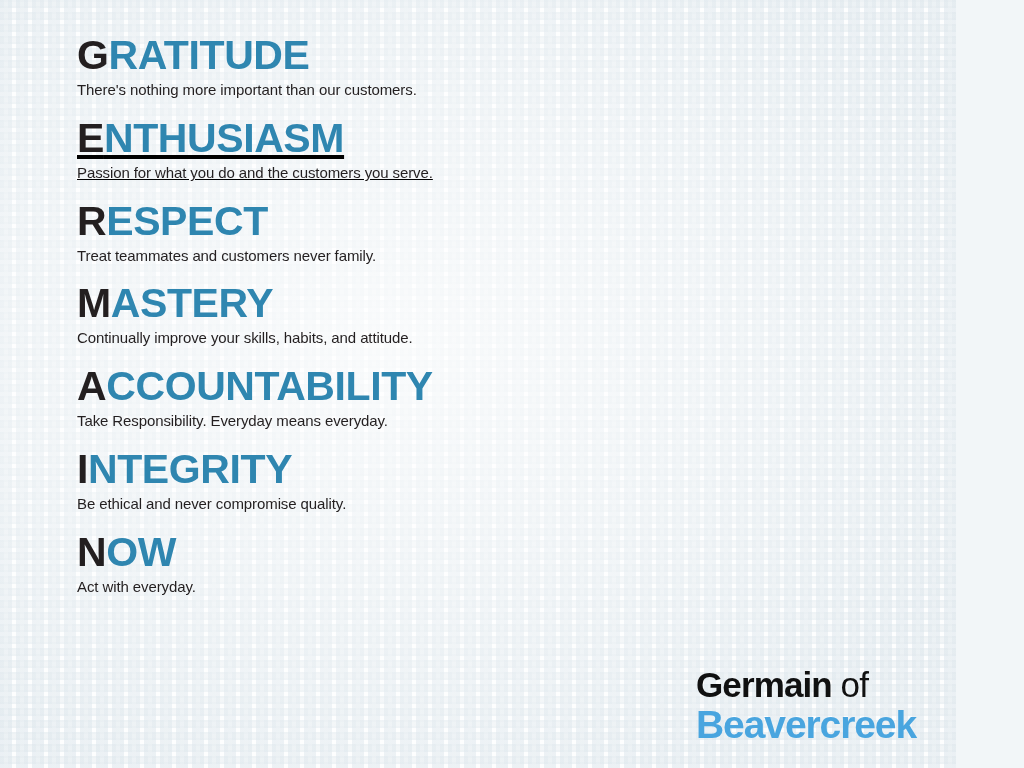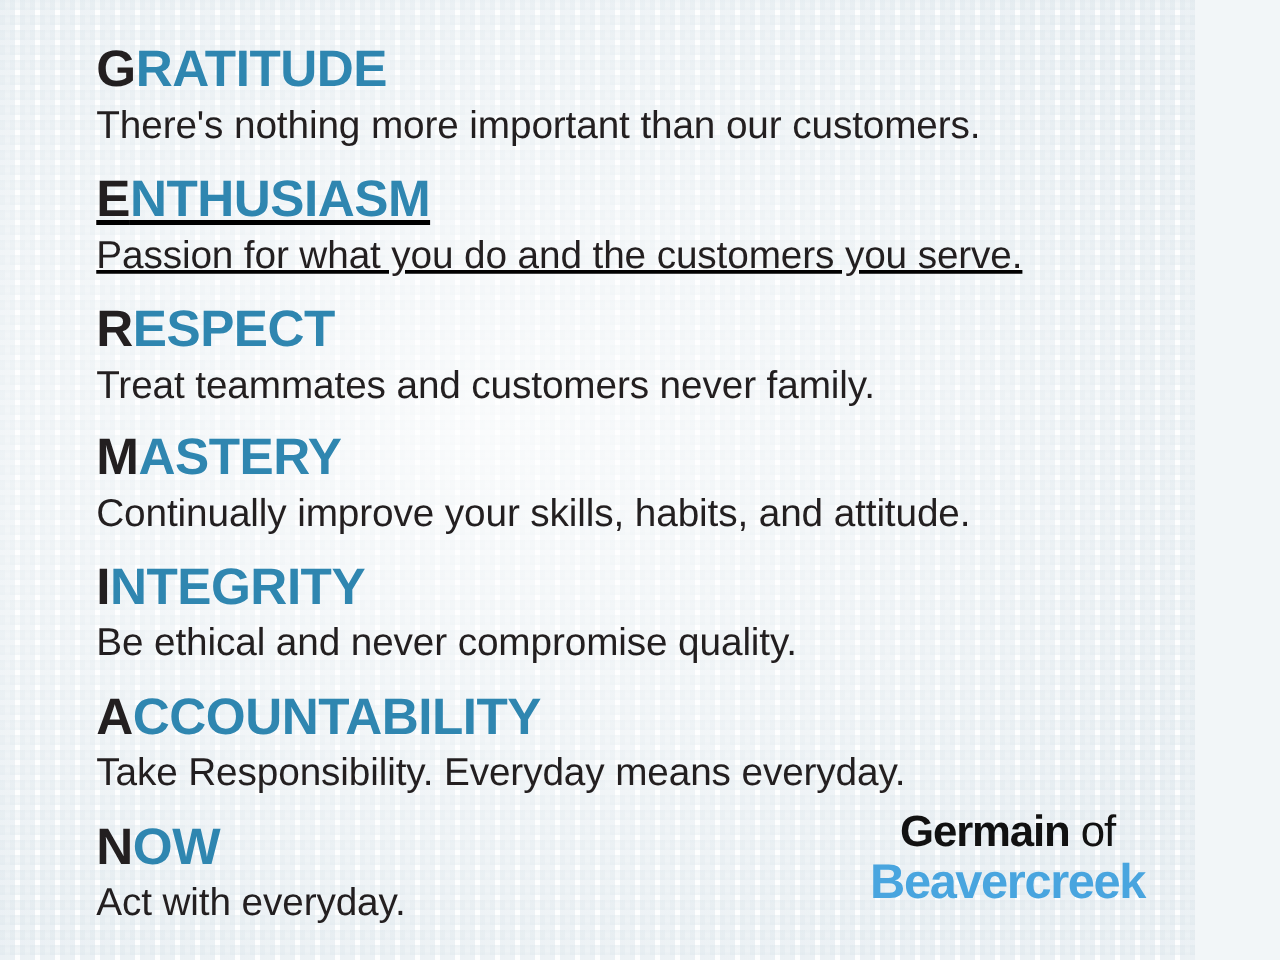--- a/index.html
+++ b/index.html
@@ -60,42 +60,42 @@
     margin: 0;
     white-space: nowrap;
   }
   .value-heading .initial {
     color: #231f20;
   }
 
   .value-desc {
     font-family: "Liberation Sans", sans-serif;
     font-weight: normal;
-    font-size: 31px;
+    font-size: 15px;
     line-height: 1.30;
     letter-spacing: -0.1px;
     color: #231f20;
     margin: 3px 0 0 0;
     white-space: nowrap;
   }
 
   
   .value-block:nth-child(1) { margin-bottom: 17px; }
   .value-block:nth-child(2) { margin-bottom: 17px; text-decoration: underline; }
   .value-block:nth-child(3) { }
   .value-block:nth-child(4) { margin-bottom: 17px; }
   .value-block:nth-child(5) { margin-bottom: 17px; }
   .value-block:nth-child(6) { margin-bottom: 17px; }
   .value-block:nth-child(7) { margin-bottom: 0; }
 
   #brand-logo {
     position: absolute;
     right: 40px;
-    bottom: 43px;
-    text-align: center;
+    bottom: 24px;
+    text-align: left;
     line-height: 1.0;
   }
   #brand-line-1 {
     font-family: "Liberation Sans", sans-serif;
     font-size: 35px;
     color: #111111;
     letter-spacing: -0.9px;
     white-space: nowrap;
   }
   #brand-line-1 .brand-strong {
@@ -137,27 +137,27 @@
       <div class="value-heading"><span class="initial">R</span><span class="rest">ESPECT</span></div>
       <p class="value-desc">Treat teammates and customers never family.</p>
     </div>
 
     <div class="value-block">
       <div class="value-heading"><span class="initial">M</span><span class="rest">ASTERY</span></div>
       <p class="value-desc">Continually improve your skills, habits, and attitude.</p>
     </div>
 
     <div class="value-block">
-      <div class="value-heading"><span class="initial">I</span><span class="rest">NTEGRITY</span></div>
-      <p class="value-desc">Be ethical and never compromise quality.</p>
+      <div class="value-heading"><span class="initial">A</span><span class="rest">CCOUNTABILITY</span></div>
+      <p class="value-desc">Take Responsibility. Everyday means everyday.</p>
     </div>
 
     <div class="value-block">
-      <div class="value-heading"><span class="initial">A</span><span class="rest">CCOUNTABILITY</span></div>
-      <p class="value-desc">Take Responsibility. Everyday means everyday.</p>
+      <div class="value-heading"><span class="initial">I</span><span class="rest">NTEGRITY</span></div>
+      <p class="value-desc">Be ethical and never compromise quality.</p>
     </div>
 
     <div class="value-block">
       <div class="value-heading"><span class="initial">N</span><span class="rest">OW</span></div>
       <p class="value-desc">Act with everyday.</p>
     </div>
 
   </div>
 
   <div id="brand-logo">

